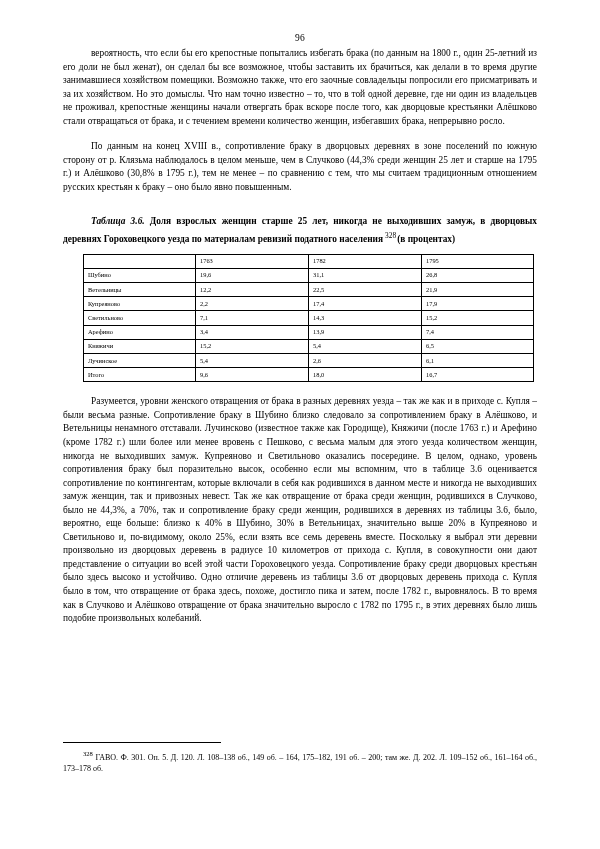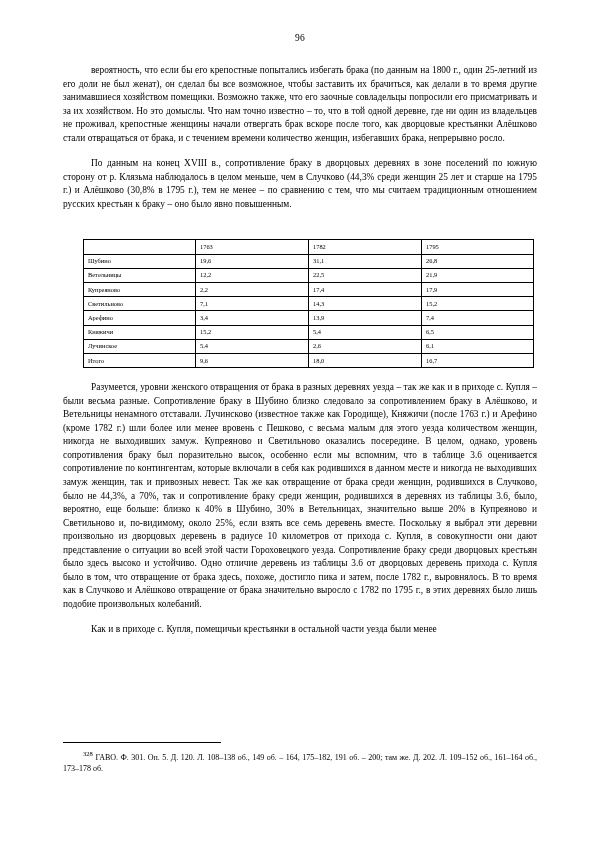--- a/index.html
+++ b/index.html
@@ -27,21 +27,21 @@
     top: 33px;
     left: 0;
     width: 600px;
     text-align: center;
     font-size: 9.5px;
     letter-spacing: 0.2px;
   }
   .content {
     position: absolute;
     left: 63px;
-    top: 64px;
+    top: 47px;
     width: 474px;
   }
   p.body {
     margin: 0;
     font-size: 9.4px;
     line-height: 13.55px;
     text-align: justify;
     text-indent: 28px;
     text-justify: inter-word;
     word-spacing: 0.1px;
@@ -125,20 +125,21 @@
 
   <div class="page-number">96</div>
 
   <div class="content">
 
     <p class="body">вероятность, что если бы его крепостные попытались избегать брака (по данным на 1800 г., один 25-летний из его доли не был женат), он сделал бы все возможное, чтобы заставить их брачиться, как делали в то время другие занимавшиеся хозяйством помещики. Возможно также, что его заочные совладельцы попросили его присматривать и за их хозяйством. Но это домыслы. Что нам точно известно – то, что в той одной деревне, где ни один из владельцев не проживал, крепостные женщины начали отвергать брак вскоре после того, как дворцовые крестьянки Алёшково стали отвращаться от брака, и с течением времени количество женщин, избегавших брака, непрерывно росло.</p>
     <p class="body">По данным на конец XVIII в., сопротивление браку в дворцовых деревнях в зоне поселений по южную сторону от р. Клязьма наблюдалось в целом меньше, чем в Случково (44,3% среди женщин 25 лет и старше на 1795 г.) и Алёшково (30,8% в 1795 г.), тем не менее – по сравнению с тем, что мы считаем традиционным отношением русских крестьян к браку – оно было явно повышенным.</p>
 
     <div class="gap-before-caption"></div>
 
+    <p class="table-caption"><span class="ital">Таблица 3.6.</span><span> Доля взрослых женщин старше 25 лет, никогда не выходивших замуж, в дворцовых деревнях Гороховецкого уезда по материалам ревизий податного населения</span><span class="fn-ref">328</span><span>(в процентах)</span></p>
 
     <table class="data">
       <colgroup>
         <col class="c0">
           <col class="c1">
           <col class="c2">
           <col class="c3">
       </colgroup>
       <tbody>
         <tr>
@@ -194,21 +195,20 @@
           <td>9,6</td>
           <td>18,0</td>
           <td>16,7</td>
         </tr>
       </tbody>
     </table>
 
     <div class="after-table"></div>
 
     <p class="body">Разумеется, уровни женского отвращения от брака в разных деревнях уезда – так же как и в приходе с. Купля – были весьма разные. Сопротивление браку в Шубино близко следовало за сопротивлением браку в Алёшково, и Ветельницы ненамного отставали. Лучинсково (известное также как Городище), Княжичи (после 1763 г.) и Арефино (кроме 1782 г.) шли более или менее вровень с Пешково, с весьма малым для этого уезда количеством женщин, никогда не выходивших замуж. Купреяново и Светильново оказались посередине. В целом, однако, уровень сопротивления браку был поразительно высок, особенно если мы вспомним, что в таблице 3.6 оценивается сопротивление по контингентам, которые включали в себя как родившихся в данном месте и никогда не выходивших замуж женщин, так и привозных невест. Так же как отвращение от брака среди женщин, родившихся в Случково, было не 44,3%, а 70%, так и сопротивление браку среди женщин, родившихся в деревнях из таблицы 3.6, было, вероятно, еще больше: близко к 40% в Шубино, 30% в Ветельницах, значительно выше 20% в Купреяново и Светильново и, по-видимому, около 25%, если взять все семь деревень вместе. Поскольку я выбрал эти деревни произвольно из дворцовых деревень в радиусе 10 километров от прихода с. Купля, в совокупности они дают представление о ситуации во всей этой части Гороховецкого уезда. Сопротивление браку среди дворцовых крестьян было здесь высоко и устойчиво. Одно отличие деревень из таблицы 3.6 от дворцовых деревень прихода с. Купля было в том, что отвращение от брака здесь, похоже, достигло пика и затем, после 1782 г., выровнялось. В то время как в Случково и Алёшково отвращение от брака значительно выросло с 1782 по 1795 г., в этих деревнях было лишь подобие произвольных колебаний.</p>
-    <p class="body">Как и в приходе с. Купля, помещичьи крестьянки в остальной части уезда были менее</p>
 
   </div>
 
   <div class="footnote-zone">
     <div class="fn-rule"></div>
     <p class="footnote"><span class="fn-num">328</span><span>ГАВО. Ф. 301. Оп. 5. Д. 120. Л. 108–138 об.,  149 об. –  164,  175–182,  191 об. –  200; там же. Д. 202. Л. 109–152 об., 161–164 об., 173–178 об.</span></p>
   </div>
 
 </div>
 

